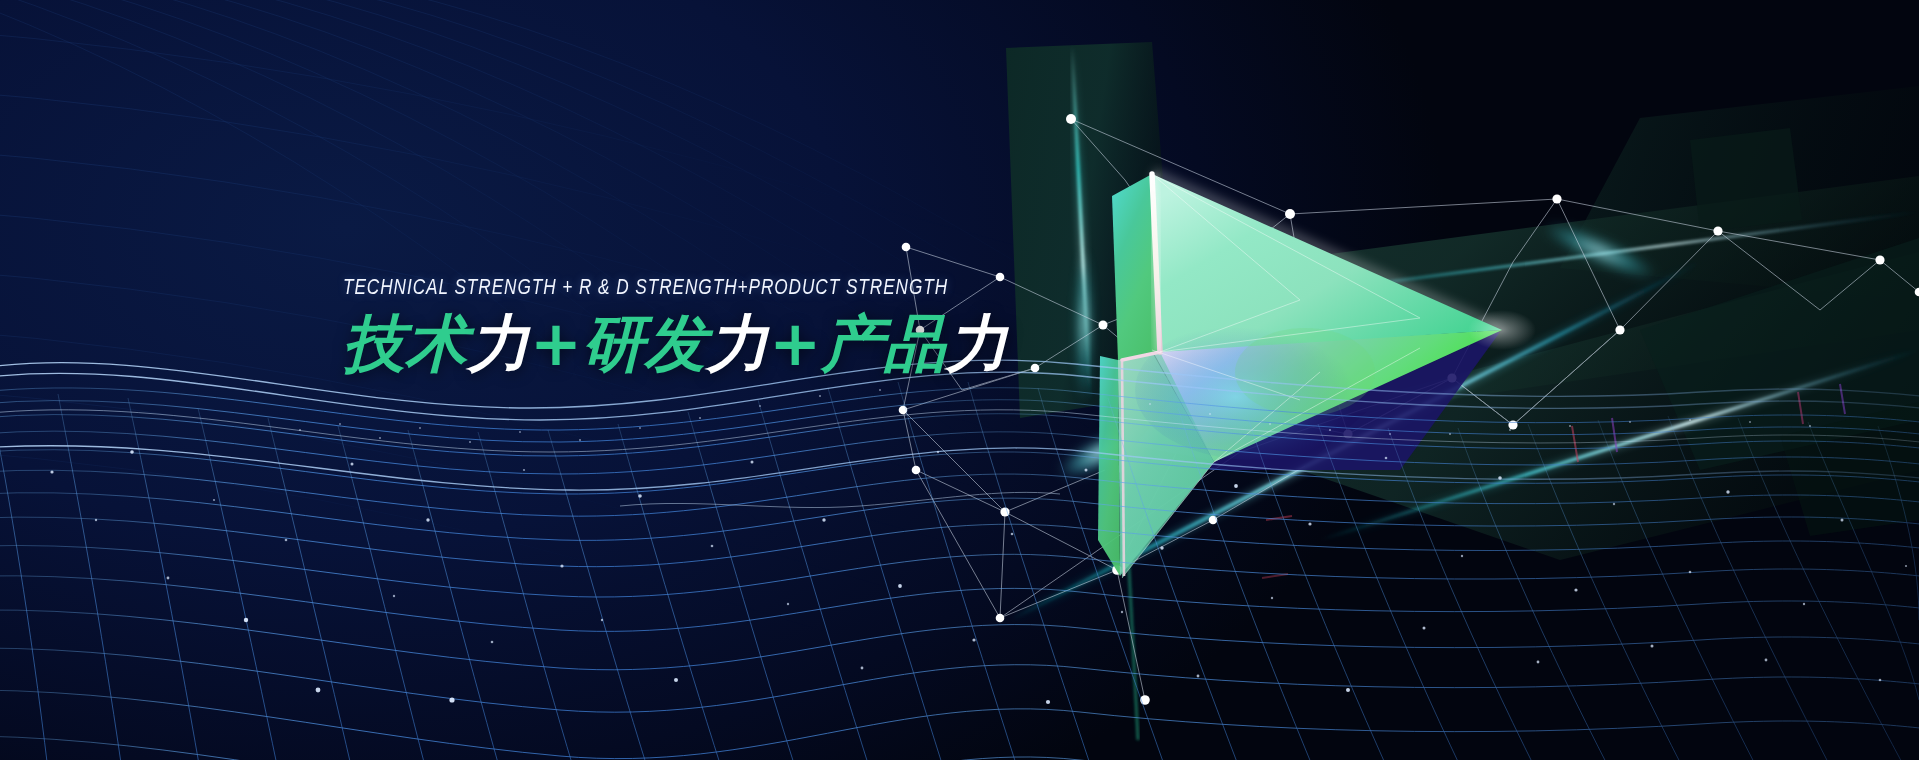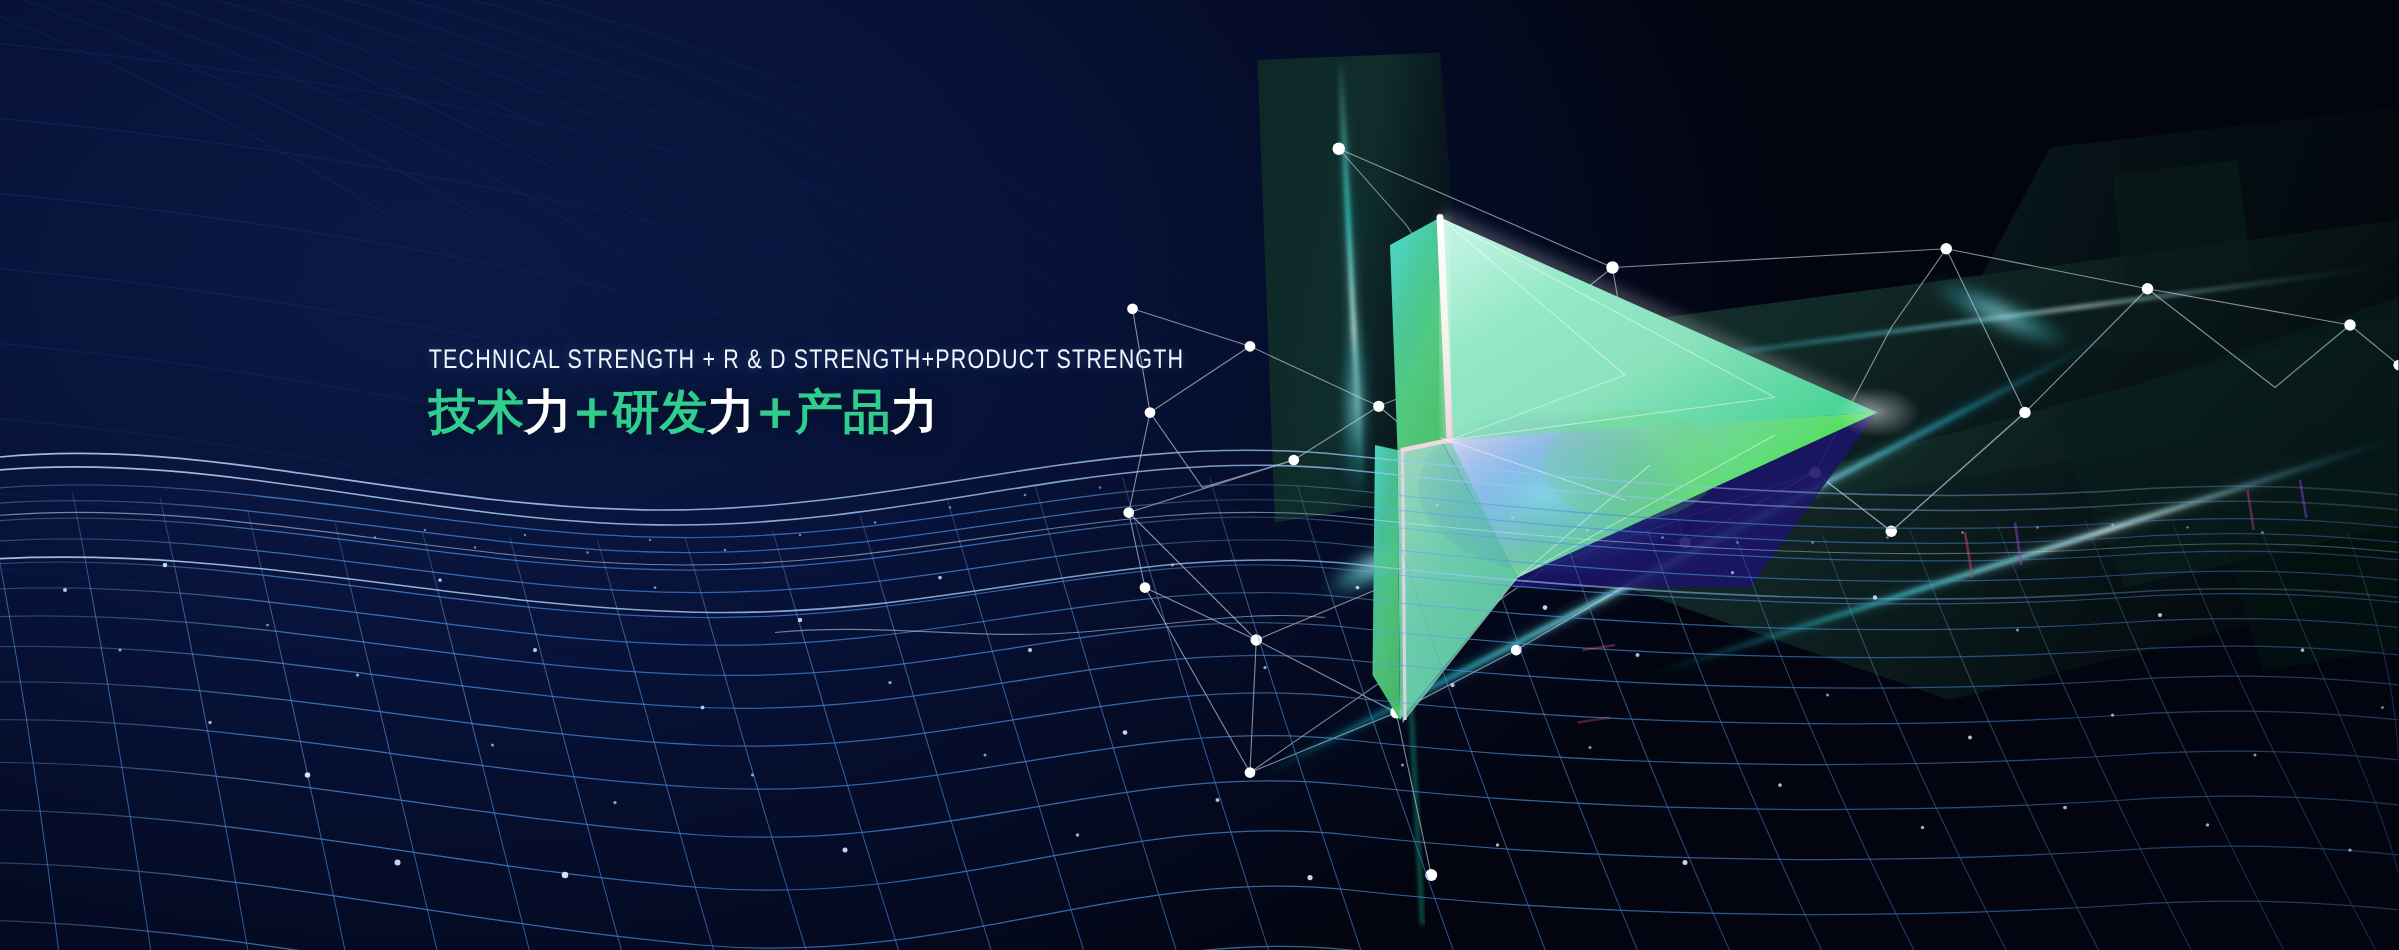--- a/index.html
+++ b/index.html
@@ -9,20 +9,21 @@
     background:#02040d;
     font-family:"Liberation Sans", sans-serif;
   }
   #banner{
     position:relative;
     width:1919px; height:760px;
     overflow:hidden;
     background:
       radial-gradient(ellipse 1100px 700px at 18% 30%, #0a1a44 0%, #071238 45%, #040a22 78%, #02050f 100%),
       linear-gradient(100deg, #07163f 0%, #061233 35%, #030916 62%, #01030a 100%);
+    font-style: italic;
   }
   .layer{ position:absolute; inset:0; }
   .layer svg{ width:100%; height:100%; display:block; }
 
   
   #text-block{
     position:absolute;
     left:343px; top:276px;
     width:740px;
     z-index:40;
@@ -35,21 +36,21 @@
     color:#f2f6ff;
     white-space:nowrap;
     transform:scaleX(0.80);
     transform-origin:left center;
     text-shadow:0 0 10px rgba(120,170,255,.35);
     line-height:1.1;
   }
   #headline{
     margin-top:7px;
     font-family:"DejaVu Sans","Liberation Sans", sans-serif;
-    font-size:38px;
+    font-size:62px;
     font-weight:bold;
     line-height:1.18;
     white-space:nowrap;
     letter-spacing:0.005em;
     text-shadow:0 2px 14px rgba(0,0,0,.55);
   }
   .g{ color:#2fcd8e; }
   .w{ color:#ffffff; }
 
   

